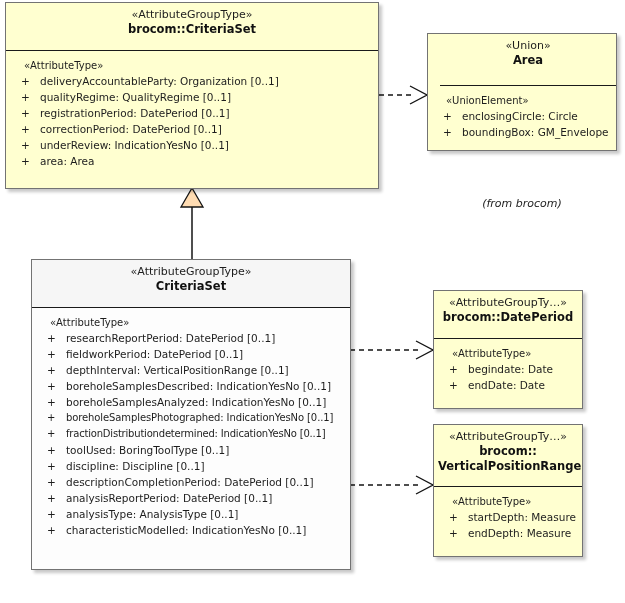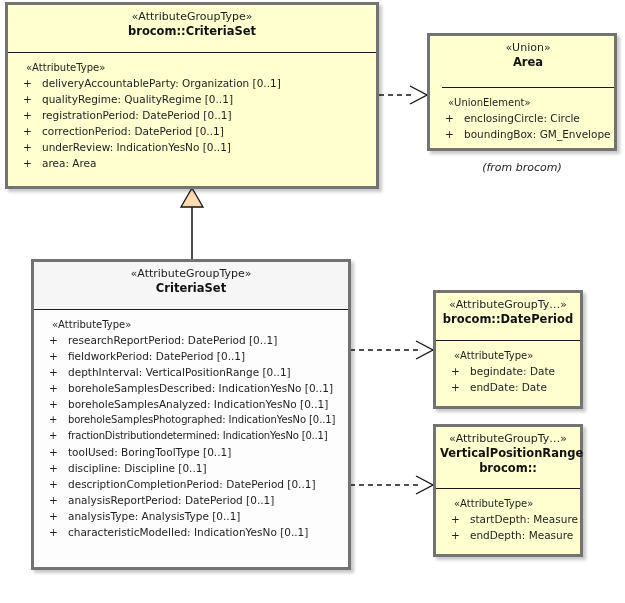--- a/index.html
+++ b/index.html
@@ -13,21 +13,21 @@
     height: 603px;
     background: #ffffff;
     font-family: "DejaVu Sans", sans-serif;
     overflow: hidden;
   }
 
   
   .uml-box {
     position: absolute;
     box-sizing: border-box;
-    border: 3px solid #737373;
+    border: 1px solid #737373;
     box-shadow: 3px 3px 3px rgba(0,0,0,0.22);
     background: #ffffd0;
   }
   .uml-box .hdr {
     box-sizing: border-box;
     border-bottom: 1px solid #1a1a1a;
     text-align: center;
     padding: 5px 4px 6px 4px;
   }
   .uml-box .body {
@@ -71,20 +71,21 @@
   .hdr-yellow { background: #ffffd0; }
   .hdr-white  { background: #f6f6f6; }
   .body-yellow { background: #ffffd0; }
   .body-white  { background: #fdfdfd; }
   .from-note {
     position: absolute;
     font-size: 11px;
     font-style: italic;
     color: #1d1d1d;
     white-space: nowrap;
+    margin-top: 36px;
   }
   svg.overlay {
     position: absolute;
     left: 0; top: 0;
     width: 625px; height: 603px;
     pointer-events: none;
   }
 </style>
 </head>
 <body>
@@ -244,22 +245,22 @@
       <div class="attr">
         <span class="vis">+</span>
         <span>endDate: Date</span>
       </div>
     </div>
   </div>
 
   <div class="uml-box" style="left:433px; top:424px; width:150px; height:133px;">
     <div class="hdr hdr-yellow" style="height:62px;">
       <div class="stereo">«AttributeGroupTy…»</div>
+      <div class="cname">brocom::</div>
       <div class="cname">VerticalPositionRange</div>
-      <div class="cname">brocom::</div>
     </div>
     <div class="body body-yellow">
       <div class="grp-stereo">«AttributeType»</div>
       <div class="attr">
         <span class="vis">+</span>
         <span>startDepth: Measure</span>
       </div>
       <div class="attr">
         <span class="vis">+</span>
         <span>endDepth: Measure</span>

